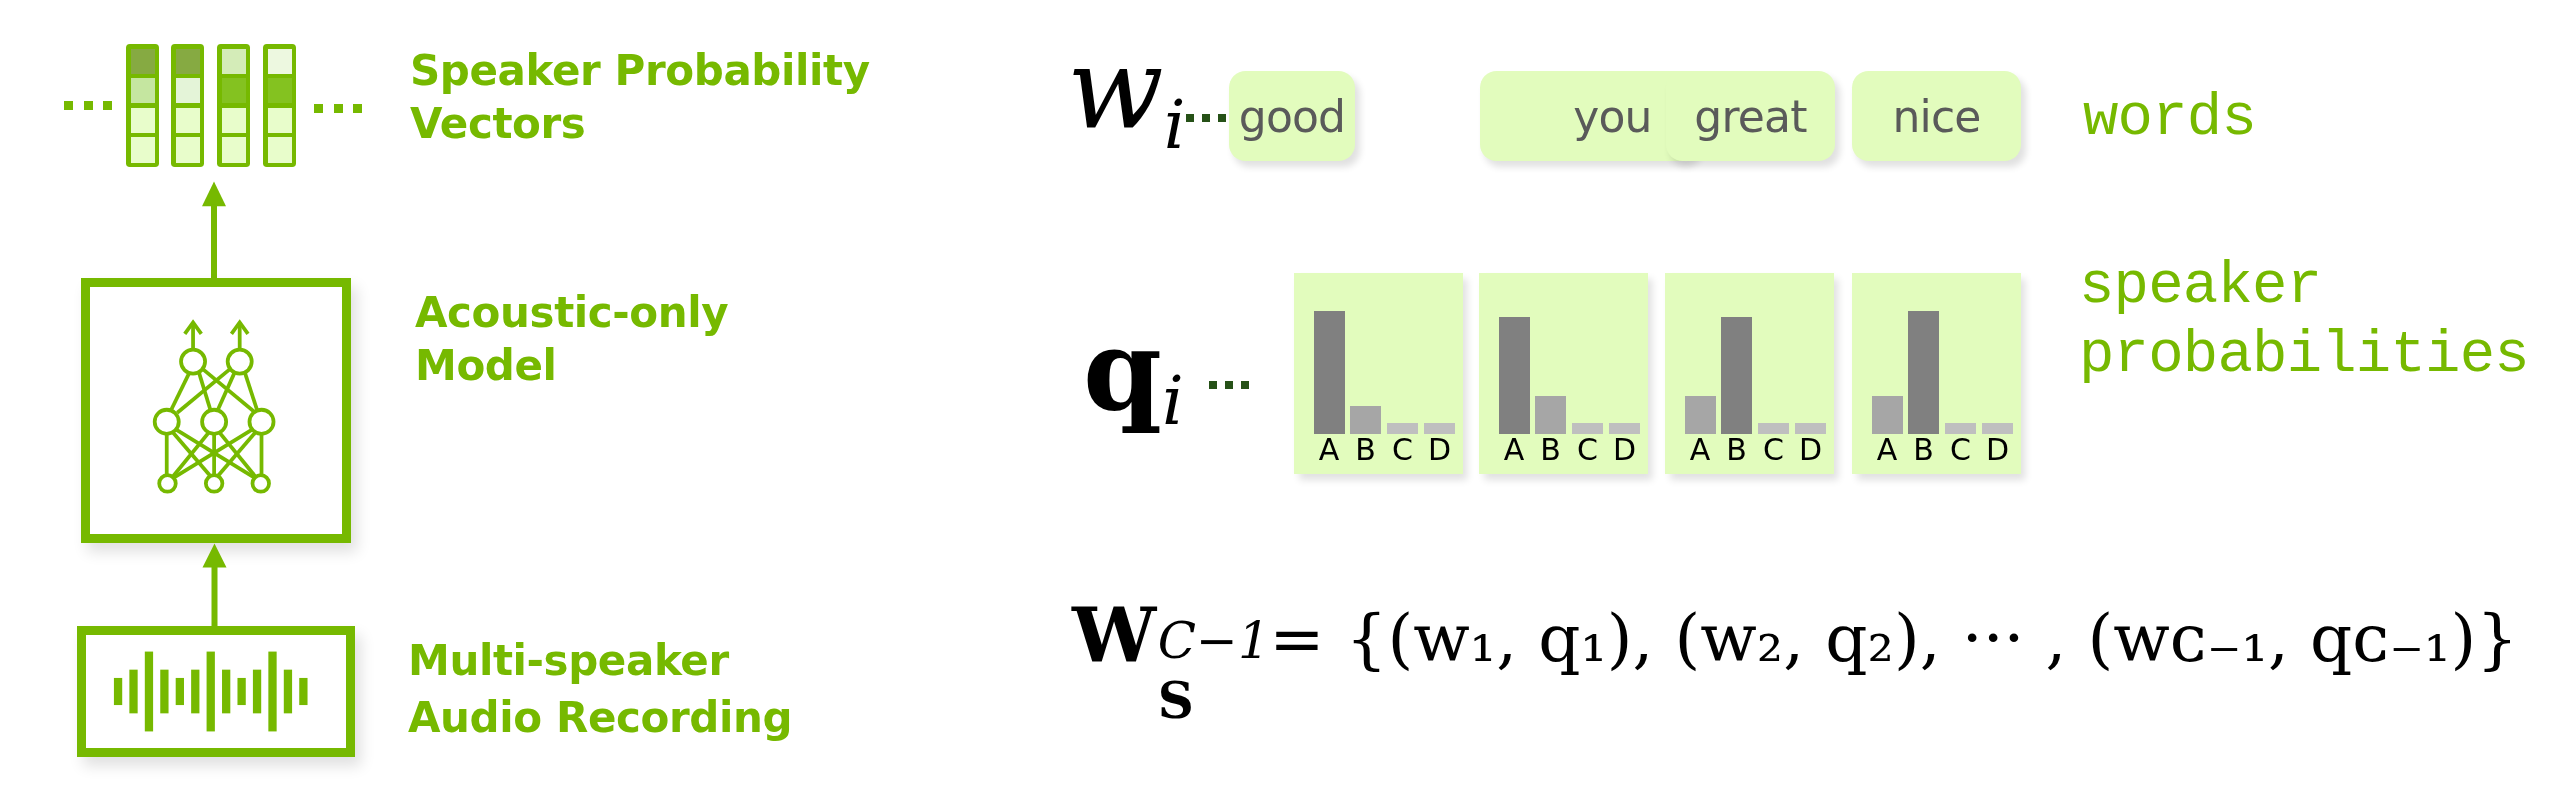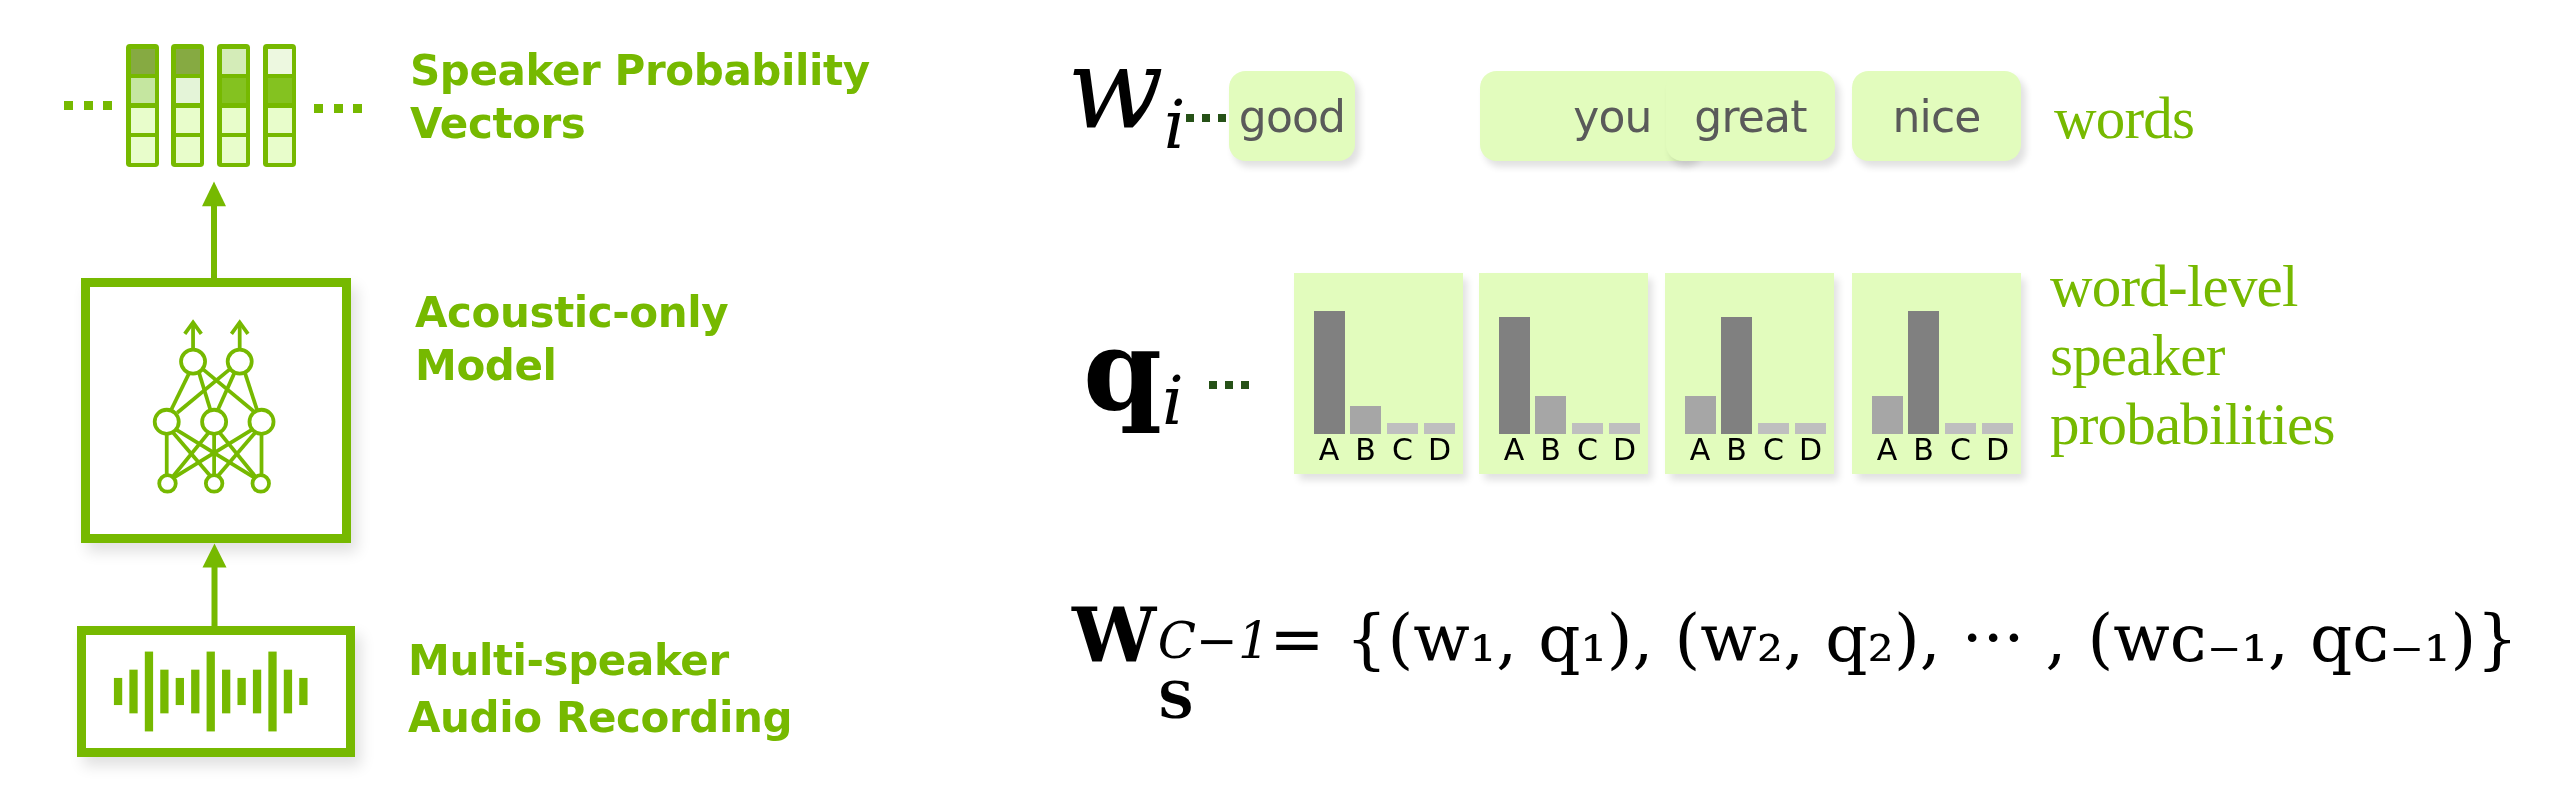--- a/index.html
+++ b/index.html
@@ -1,19 +1,19 @@
 <!DOCTYPE html>
 <html style="font-size:12px"><head>
 <meta charset="utf-8">
 <style>
   html, body { margin:0; padding:0; background:#ffffff; }
   body { width:2576px; height:813px; position:relative; overflow:hidden; font-family:"Liberation Sans", sans-serif; }
   .abs { position:absolute; }
   .green-label { position:absolute; color:#76b900; font-family:"DejaVu Sans", sans-serif; font-weight:bold; font-size:42px; line-height:53px; letter-spacing:-0.4px; white-space:nowrap; }
-  .green-light { position:absolute; color:#76b900; font-family:Liberation Serif, serif; font-size:59px; line-height:69px; white-space:nowrap; letter-spacing:-0.8px; }
+  .green-light { position:absolute; color:#76b900; font-family:Liberation Mono, monospace; font-size:59px; line-height:69px; white-space:nowrap; letter-spacing:-0.8px;margin-left:29px; }
   .dots { position:absolute; display:flex; gap:10.5px; }
   .dots span { display:block; width:9px; height:9px; }
   .vec { position:absolute; width:33px; height:123px; background:#76b900; border-radius:3.8px; box-sizing:border-box; padding:4.5px; display:flex; flex-direction:column; gap:4.5px; }
   .vec .cell { flex:1; }
   .box-shadow { box-shadow: 6px 9px 13.5px rgba(0,0,0,0.12); }
   .word-box { position:absolute; top:71px; height:90px; background:#e2fcbd; border-radius:16.6px; box-shadow:4.5px 6px 7.5px rgba(0,0,0,0.12); display:flex; align-items:center; justify-content:center; color:#5a5a5a; font-family:"DejaVu Sans", sans-serif; font-size:44px; letter-spacing:-0.8px; }
   .prob-box { position:absolute; top:273px; width:169px; height:201px; background:#e2fcbd; box-shadow:4.5px 6px 7.5px rgba(0,0,0,0.12); }
   .bar { position:absolute; bottom:40px; width:31px; }
   .bar-label { position:absolute; bottom:9px; width:31px; text-align:center; font-family:"DejaVu Sans", sans-serif; font-size:30px; line-height:30px; color:#000; }
   .math { position:absolute; font-family:"DejaVu Serif", serif; color:#000; white-space:nowrap; }
@@ -202,21 +202,20 @@
       <div class="bar-label" style="left: 19.6px;">A</div>
       <div class="bar" style="left: 56px; height: 123px; background: rgb(128, 128, 128);"></div>
       <div class="bar-label" style="left: 56px;">B</div>
       <div class="bar" style="left: 93px; height: 11.3px; background: rgb(191, 191, 191);"></div>
       <div class="bar-label" style="left: 93px;">C</div>
       <div class="bar" style="left: 130px; height: 11.3px; background: rgb(191, 191, 191);"></div>
       <div class="bar-label" style="left: 130px;">D</div>
     </div>
   </div>
 <div class="green-light" style="left:2050px; top:252px;">
-  <div>word-level</div>
   <div>speaker</div>
   <div>probabilities</div>
 </div>
 
 <div class="math" style="left:1072px; top:579px; font-size:69px; line-height:113px;">
   <span style="position:relative; display:inline-block;">
     <span style="font-weight:bold; font-size:75px;">W</span><span style="display:inline-block; position:relative; width:113px; height:0.8px;">
       <span style="position:absolute; left:1.5px; top:-75px; font-size:50px; font-style:italic;">C−1</span>
       <span style="position:absolute; left:1.5px; top:-16.6px; font-size:50px; font-weight:bold;">S</span>
     </span>

